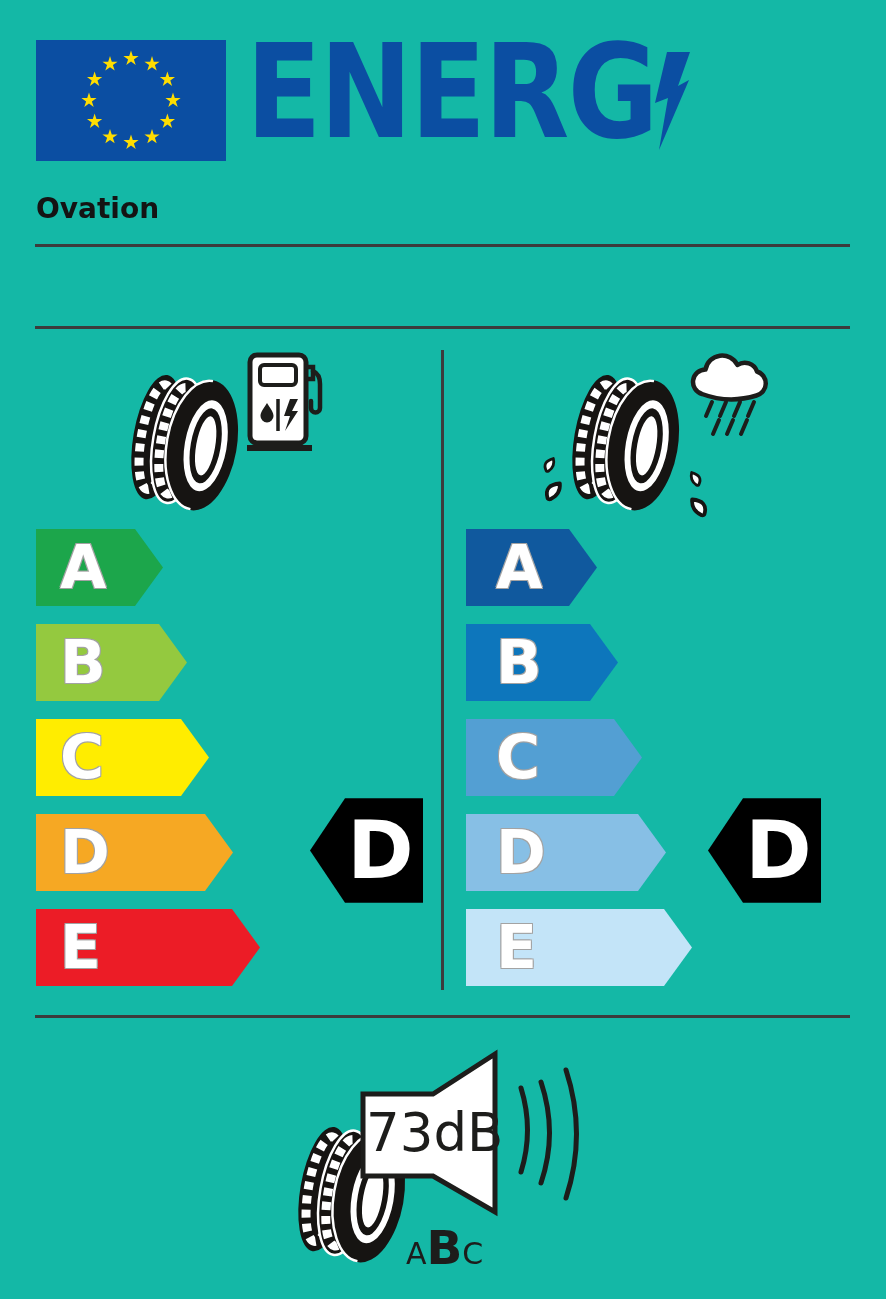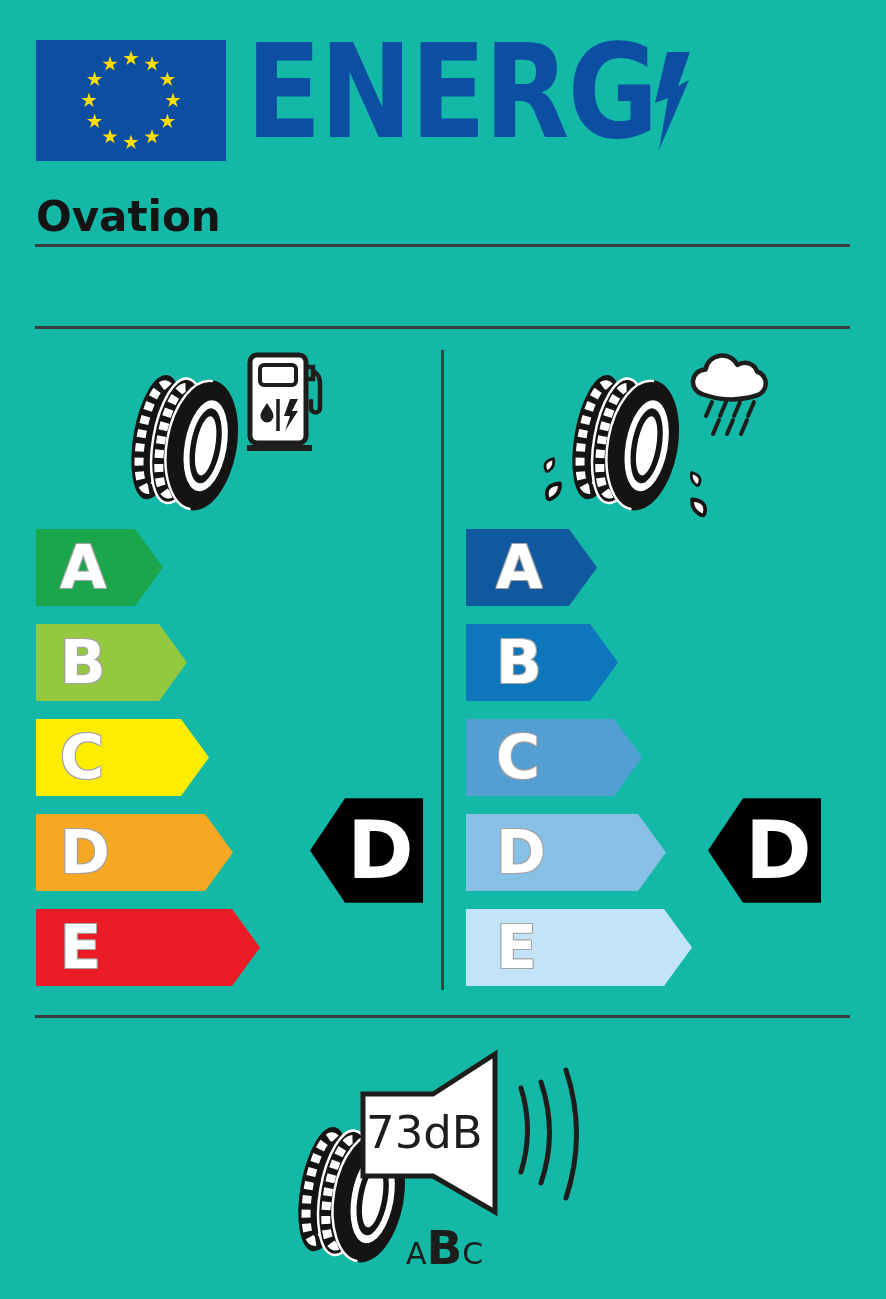--- a/index.html
+++ b/index.html
@@ -3,21 +3,21 @@
 <meta charset="utf-8">
 <style>
   html,body{margin:0;padding:0;background:#fff;}
   #label{position:relative;width:886px;height:1299px;background:#14b8a6;overflow:hidden;
          font-family:"DejaVu Sans","Liberation Sans",sans-serif;}
   .abs{position:absolute;}
 
   
   #energ-text{left:246px;top:28px;font-size:130px;font-weight:bold;line-height:128px;
               letter-spacing:-2px;transform:scaleX(0.85);transform-origin:left center;white-space:nowrap;}
-  #brand-name{left:36px;top:192px;font-size:42px;font-weight:bold;color:#141414;}
+  #brand-name{left:36px;top:192px;font-size:28px;font-weight:bold;color:#141414;}
 
   .rule{left:35px;width:815px;height:3px;background:#3c3c3c;}
   #rule-1{top:244px;} #rule-2{top:326px;} #rule-3{top:1015px;}
   #column-divider{left:441px;top:350px;width:3px;height:640px;background:#3c3c3c;}
 
   
   .arrow{left:36px;height:77px;clip-path:polygon(0 0,calc(100% - 28px) 0,100% 50%,calc(100% - 28px) 100%,0 100%);
          color:#fff;font-size:60px;font-weight:bold;line-height:77px;padding-left:24px;box-sizing:border-box;
          text-shadow:-1px -1px 0 #a3a3a3,1px -1px 0 #a3a3a3,-1px 1px 0 #a3a3a3,1px 1px 0 #a3a3a3;}
   .wet .arrow{left:466px;padding-left:30px;}
@@ -26,21 +26,21 @@
   .wet  .r0{width:131px;} .wet  .r1{width:152px;} .wet  .r2{width:176px;} .wet  .r3{width:200px;} .wet  .r4{width:226px;}
 
   .indicator{top:795px;width:113px;height:111px;
              clip-path:polygon(0 50%,31% 3%,100% 3%,100% 97%,31% 97%);
              color:#fff;font-size:80px;font-weight:bold;line-height:111px;text-align:center;
              padding-left:28px;box-sizing:border-box;}
   #fuel-indicator{left:310px;}
   #wet-indicator{left:708px;}
 
   
-  #noise-db{left:366px;top:1108px;width:116px;font-size:45px;line-height:50px;text-align:center;color:#1d1d1b;}
+  #noise-db{left:366px;top:1108px;width:116px;font-size:53px;line-height:50px;text-align:center;color:#1d1d1b;}
   #noise-classes{left:406px;top:1220px;display:flex;align-items:baseline;color:#1d1d1b;}
   .nc{font-size:30px;} .nc.sel{font-size:47px;font-weight:bold;}
 
   svg{display:block;overflow:visible;}
 </style>
 </head>
 <body>
 
 <div id="label">
 

